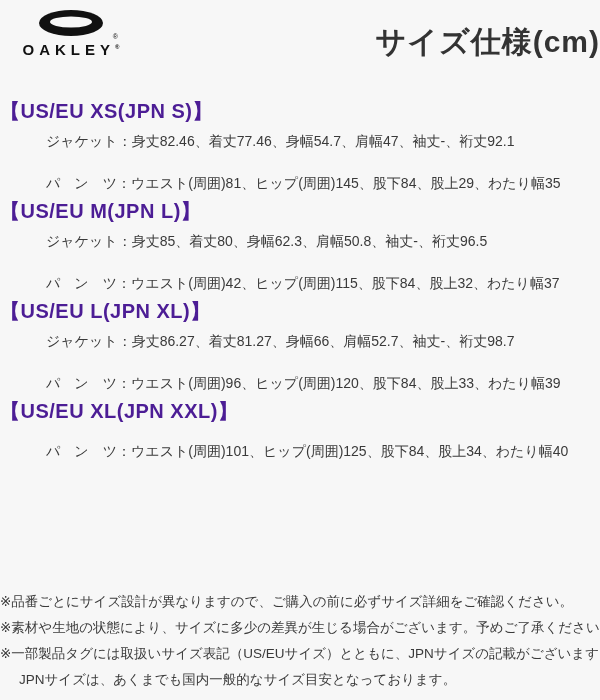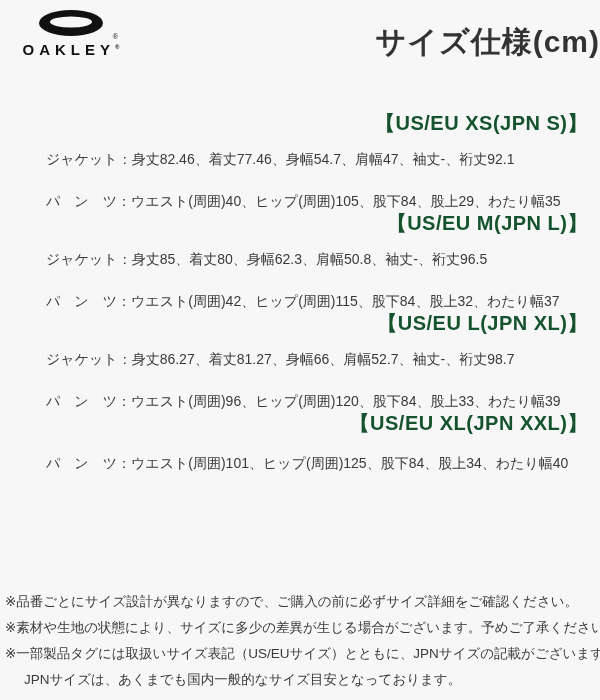--- a/index.html
+++ b/index.html
@@ -46,43 +46,42 @@
     font-size: 30px;
     font-weight: 600;
     letter-spacing: 1px;
     color: #333;
   }
 
   
   .sections { position: relative; }
   .size-section { height: 100px; padding-top: 12px; }
   .size-header {
-    margin: 12px;
-    text-align: right;
+    margin: 0;
+    text-align: left;
     font-size: 20px;
     line-height: 22px;
     font-weight: 600;
     letter-spacing: 0.5px;
-    color: #14532d;
+    color: #4c1d95;
   }
   .size-row {
     margin: 16px;
     padding-left: 30px;
     font-size: 14px;
     line-height: 26px;
     white-space: nowrap;
     color: #3a3a3a;
   }
   .size-row.first { margin-top: 6px; }
   .row-label { color: #3a3a3a; }
 
   
   .notes {
     position: absolute; left: 0; right: 16px; top: 589px;
-    padding-left: 5px;
   }
   .note {
     margin: 0;
     font-size: 13.5px;
     line-height: 26px;
     white-space: nowrap;
     color: #3a3a3a;
   }
   .note.indent { padding-left: 19px; }
 </style>
@@ -103,21 +102,21 @@
       <div class="brand-line"><span>OAKLEY</span><span class="reg-brand">®</span></div>
     </div>
     <h1 class="page-title">サイズ仕様(cm)</h1>
   </div>
 
   <div class="sections">
 
     <section class="size-section">
       <h2 class="size-header">【US/EU XS(JPN S)】</h2>
       <p class="size-row first"><span class="row-label">ジャケット：</span><span>身丈82.46、着丈77.46、身幅54.7、肩幅47、袖丈-、裄丈92.1</span></p>
-      <p class="size-row"><span class="row-label">パ　ン　ツ：</span><span>ウエスト(周囲)40、ヒップ(周囲)105、股下84、股上29、わたり幅35</span></p>
+      <p class="size-row"><span class="row-label">パ　ン　ツ：</span><span>ウエスト(周囲)81、ヒップ(周囲)145、股下84、股上29、わたり幅35</span></p>
     </section>
 
 
     <section class="size-section">
       <h2 class="size-header">【US/EU M(JPN L)】</h2>
       <p class="size-row first"><span class="row-label">ジャケット：</span><span>身丈85、着丈80、身幅62.3、肩幅50.8、袖丈-、裄丈96.5</span></p>
       <p class="size-row"><span class="row-label">パ　ン　ツ：</span><span>ウエスト(周囲)42、ヒップ(周囲)115、股下84、股上32、わたり幅37</span></p>
     </section>
 
     <section class="size-section">

